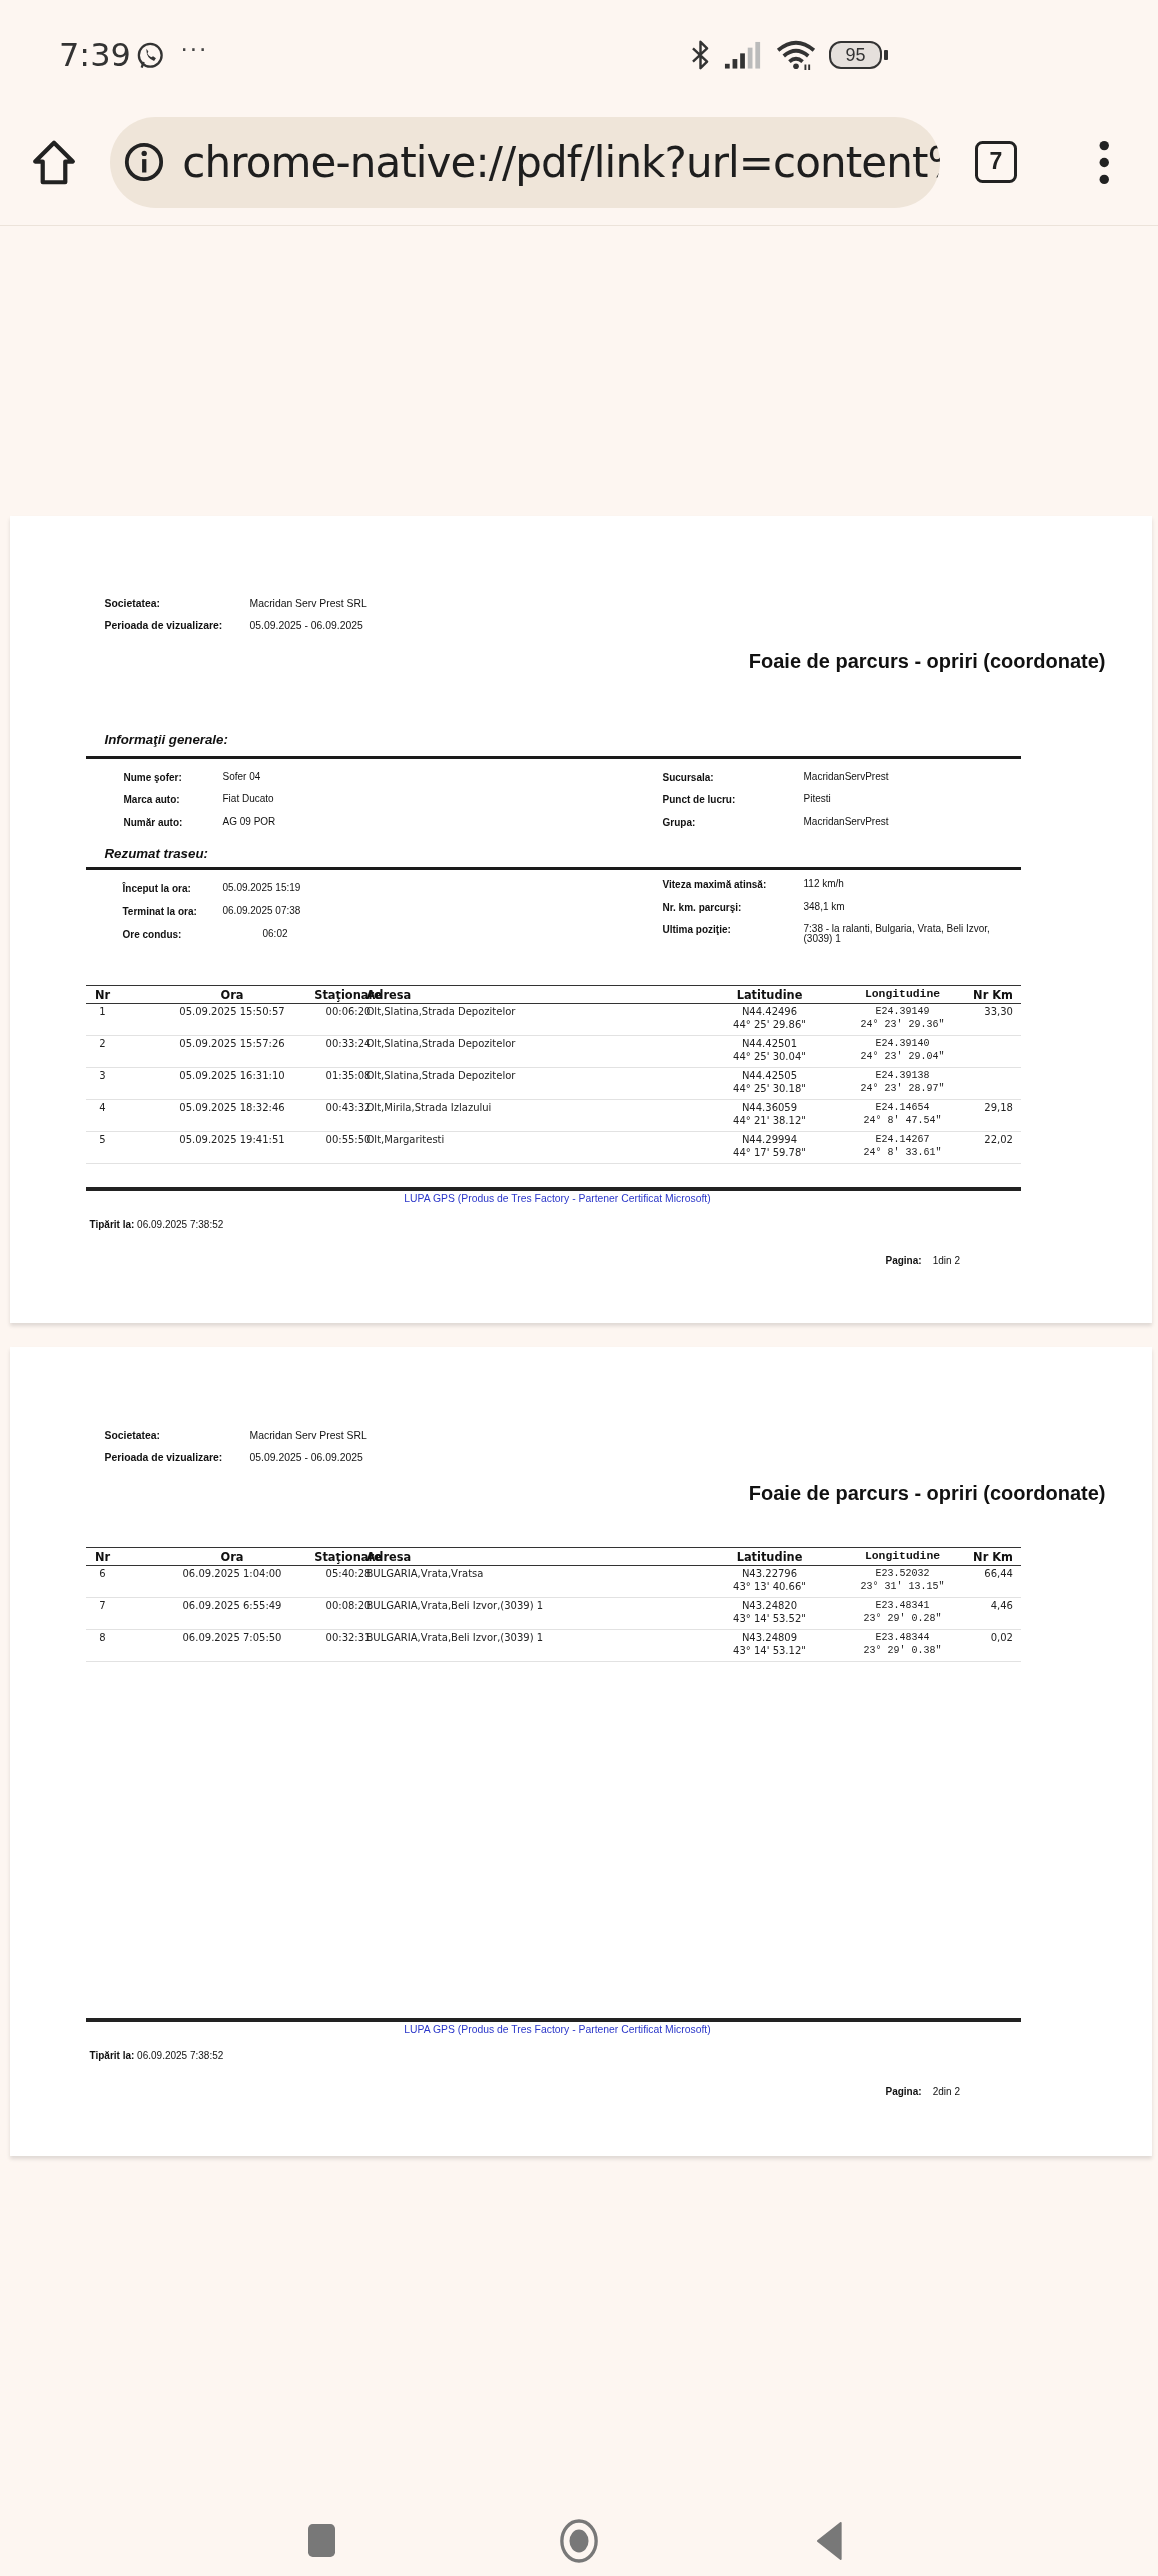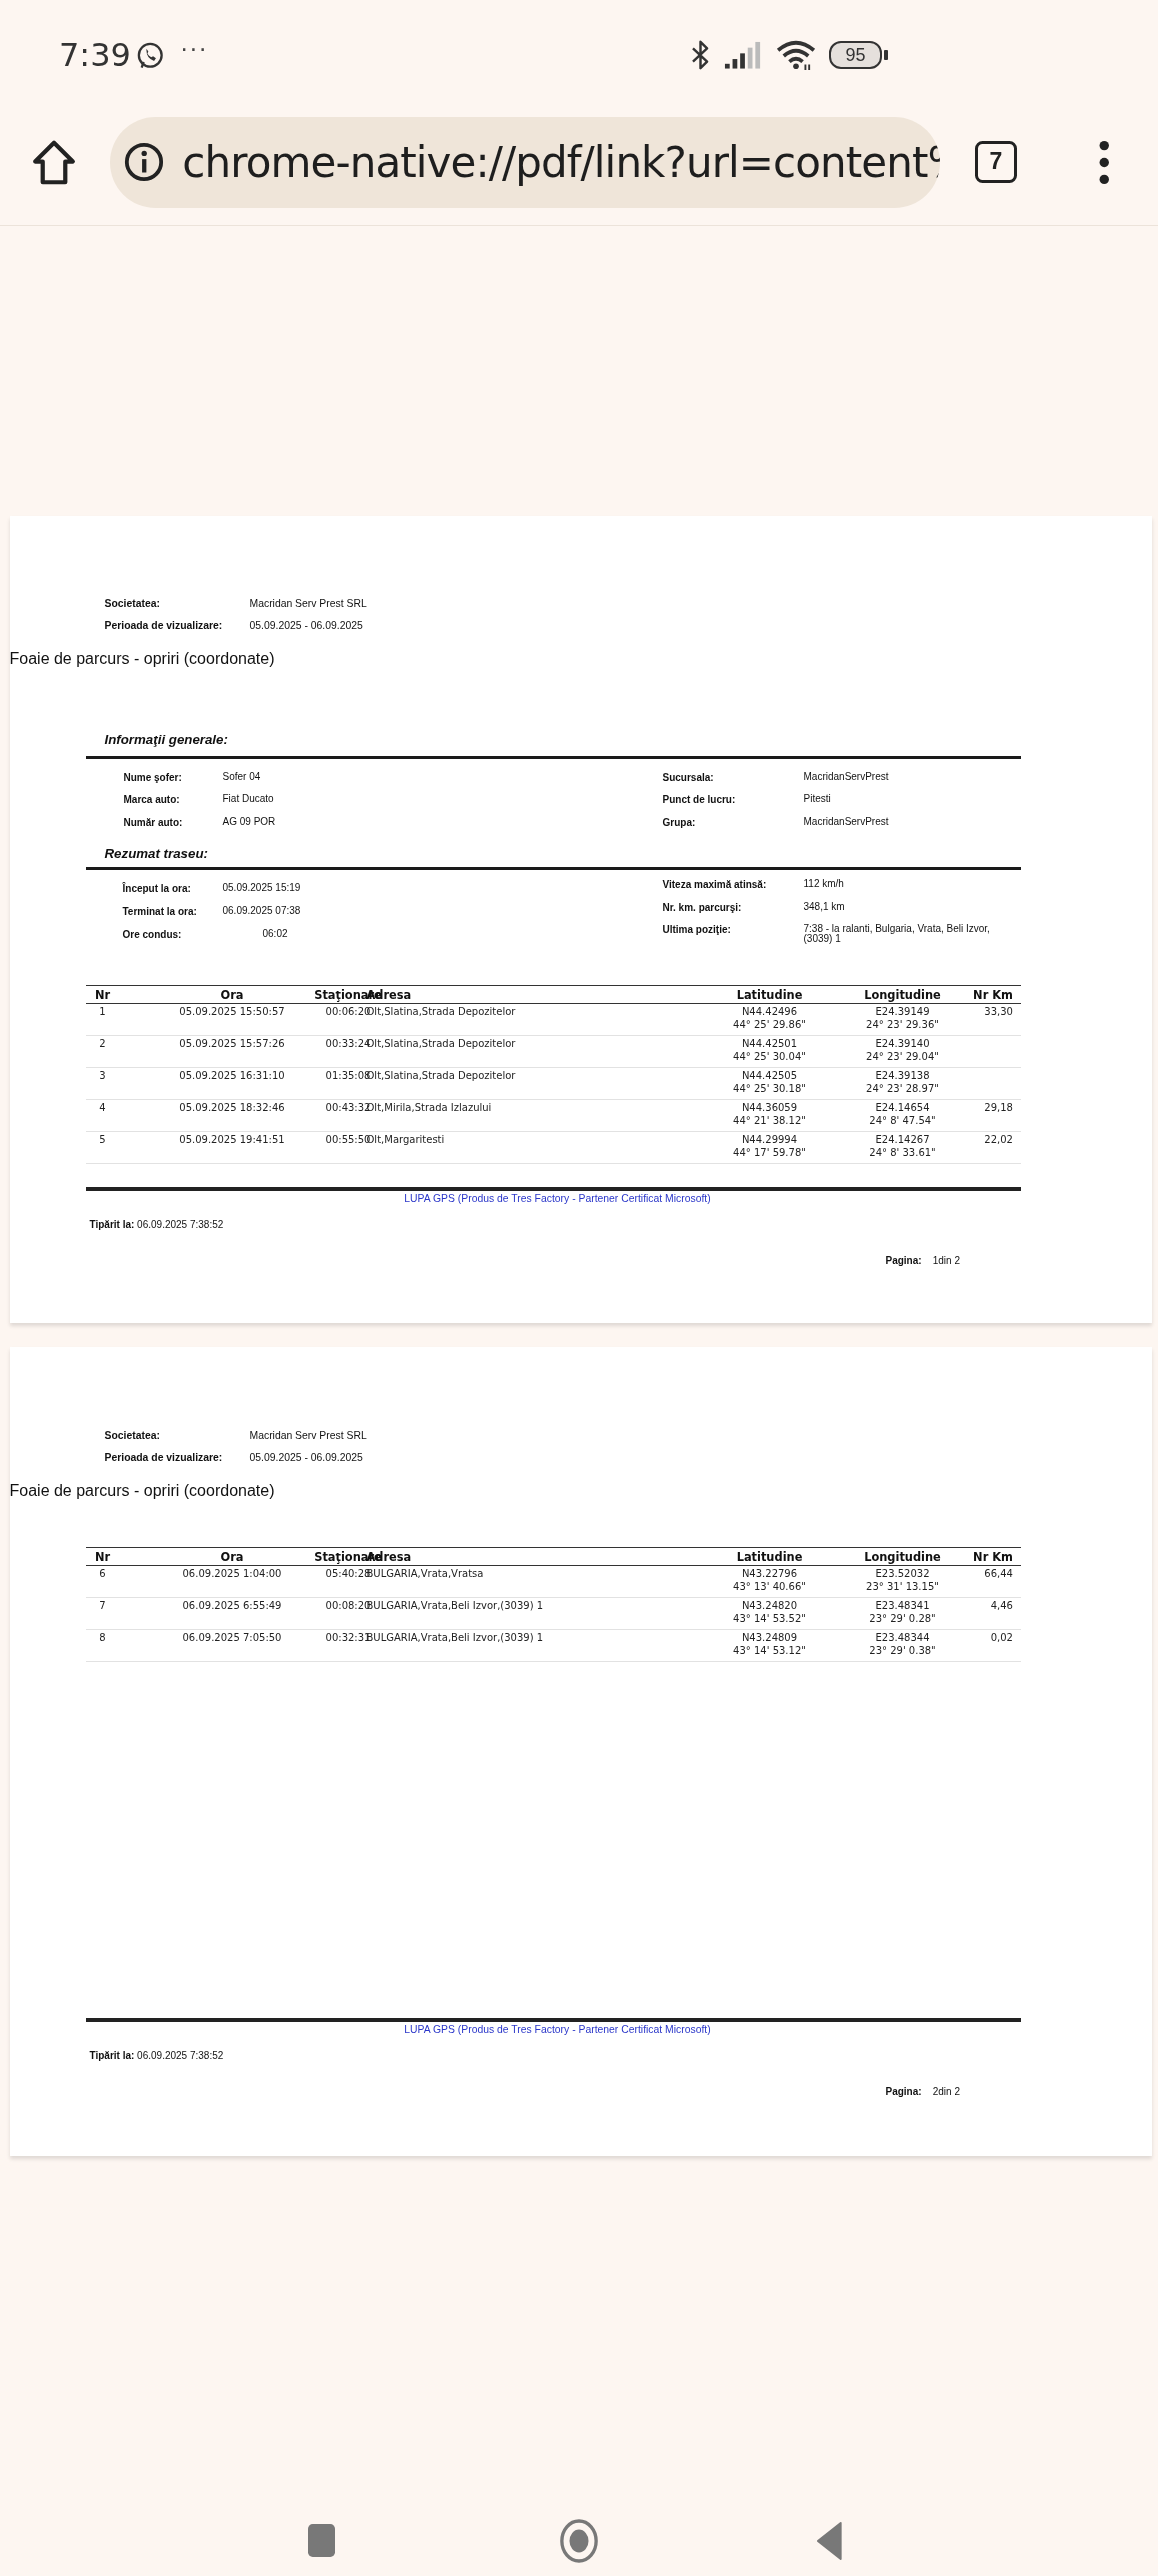--- a/index.html
+++ b/index.html
@@ -25,41 +25,41 @@
   .menu-btn { position: absolute; left: 1090px; top: 25px; width: 28.5px; height: 47px; }
 
   
   .pdf-page { position: absolute; left: 9.5px; width: 1142px; background: #fff; box-shadow: 0 2.8px 3.8px rgba(0,0,0,0.12); }
   #page1 { top: 516px; height: 807px; }
   #page2 { top: 1347px; height: 809px; }
   .hdr-row { position: absolute; left: 95px; font-size: 10.4px; }
   .hdr-label { position: absolute; left: 0; font-weight: bold; white-space: nowrap; }
   .hdr-val { position: absolute; left: 145px; white-space: nowrap; }
 
-  .doc-title { position: absolute; left: 0; width: 1096px; text-align: left; font-size: 16px; font-weight: normal; }
+  .doc-title { position: absolute; left: 0; width: 1096px; text-align: right; font-size: 20px; font-weight: bold; }
 
   .section-title { position: absolute; left: 95px; font-size: 13.3px; font-weight: bold; font-style: italic; }
   .rule { position: absolute; left: 76px; width: 935px; height: 2.8px; background: #1a1a1a; }
 
   .kv { position: absolute; font-size: 10px; white-space: nowrap; }
   .kv .k { position: absolute; left: 0; font-weight: bold; }
   .kv .v { position: absolute; white-space: normal; width: 199px; line-height: 10.4px; }
 
   
   .tbl { position: absolute; left: 76px; width: 935px; font-family: "DejaVu Sans", sans-serif; }
   .tbl-head { position: relative; height: 19px; border-top: 1.9px solid #333; border-bottom: 1.9px solid #333; font-weight: bold; font-size: 11.4px; }
   .tbl-head span { position: absolute; top: 1.9px; white-space: nowrap; }
   .tbl-row { position: relative; height: 32px; border-bottom: 1.9px solid #e2e2e2; font-size: 10px; color: #222; }
   .tbl-row span { position: absolute; white-space: nowrap; }
   .c-nr { left: 0; width: 34px; text-align: center; }
   .c-ora { left: 47px; width: 199px; text-align: center; }
   .c-sta { left: 201px; width: 123px; text-align: center; }
   .c-adr { left: 281px; }
   .c-lat { left: 608px; width: 152px; text-align: center; }
-  .c-lon { left: 741px; width: 152px; text-align: center; }
+  .c-lon { left: 741px; width: 152px; text-align: center; font-family: Liberation Mono, monospace; }
   .c-km { right: 7.6px; text-align: right; }
   .tbl-row .l1 { top: 1.9px; }
   .tbl-row .l2 { top: 15px; }
   .tbl-total { position: relative; height: 21px; border-bottom: 1.9px solid #e2e2e2; font-size: 10.4px; font-weight: bold; }
   .tbl-total span { position: absolute; right: 7.6px; top: 3.8px; }
 
   
   .footer-rule { position: absolute; left: 76px; width: 935px; height: 3.8px; background: #222; }
   .footer-brand { position: absolute; left: 0; width: 1096px; text-align: center; font-size: 10.4px; color: #2a36c9; }
   .footer-left { position: absolute; left: 80px; font-size: 10px; white-space: nowrap; }

